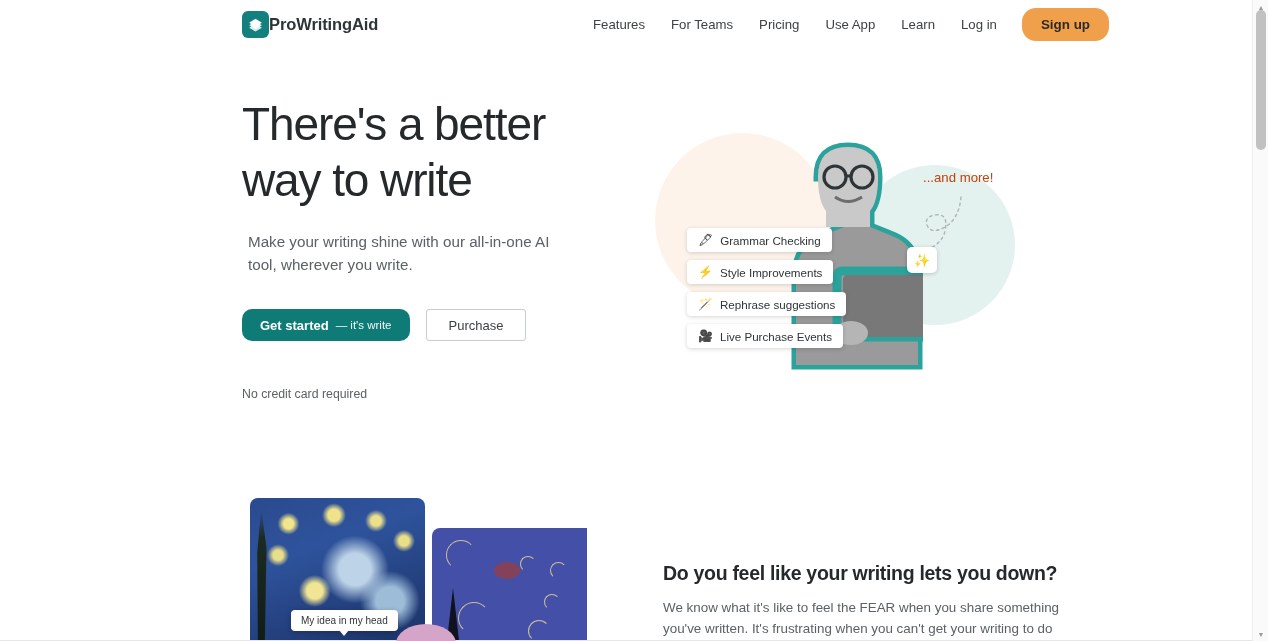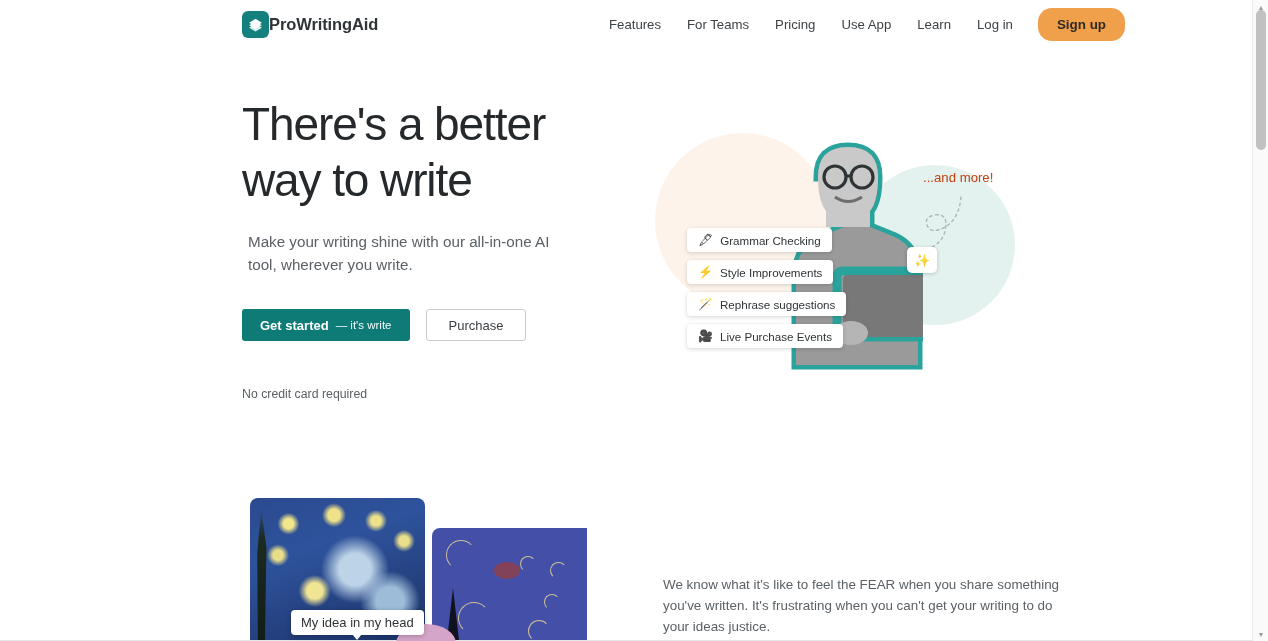--- a/index.html
+++ b/index.html
@@ -20,21 +20,21 @@
   }
   .brand { position: absolute; left: 242px; display: flex; align-items: center; gap: 0; cursor: pointer; }
   .logo-mark {
     width: 27px; height: 27px; border-radius: 6px;
     background: #13807e;
     display: flex; align-items: center; justify-content: center;
     flex: none;
   }
   .brand-name { font-size: 16.5px; font-weight: bold; color: #2f3437; letter-spacing: -0.1px; }
 
-  .nav { position: absolute; left: 596px; display: flex; align-items: center; gap: 0px; }
+  .nav { position: absolute; left: 580px; display: flex; align-items: center; gap: 0px; }
   .nav-link {
     font-size: 13.2px; color: #3d4246; padding: 6px 13px; cursor: pointer;
     white-space: nowrap; text-decoration: none;
   }
   .signup-btn {
     margin-left: 12px;
     background: #f0a04b; color: #2f2a22;
     font-size: 13.4px; font-weight: bold;
     padding: 9px 19px; border: none; border-radius: 14px; cursor: pointer;
     font-family: "Liberation Sans", sans-serif;
@@ -45,21 +45,21 @@
   .hero-title {
     font-size: 46px; line-height: 56px; font-weight: normal;
     color: #26292b; letter-spacing: -1.1px;
   }
   .hero-sub {
     margin-top: 22px;
     font-size: 15.2px; line-height: 23px; color: #5b6166; max-width: 330px; margin-left: 6px;
   }
   .hero-ctas { margin-top: 33px; display: flex; align-items: center; gap: 16px; }
   .btn-primary {
-    background: #0f7b77; color: #fff; border: none; border-radius: 3px;
+    background: #0f7b77; color: #fff; border: none; border-radius: 10px;
     padding: 0 18px; height: 32px; cursor: pointer;
     display: flex; align-items: center; gap: 7px;
     font-family: "Liberation Sans", sans-serif;
   }
   .btn-primary .main { font-size: 13px; font-weight: bold; }
   .btn-primary .sub { font-size: 11.5px; font-weight: normal; opacity: .95; }
   .btn-secondary {
     background: #fff; color: #3d4246; border: 1px solid #c7cdd1; border-radius: 3px;
     padding: 0 22px; height: 32px; font-size: 13px; cursor: pointer;
     font-family: "Liberation Sans", sans-serif;
@@ -130,21 +130,21 @@
     position: absolute; left: 12px; top: 60px; width: 18px; height: 55px;
     background: #10131f; clip-path: polygon(50% 0%, 85% 100%, 15% 100%);
   }
   .art-crude .redblob {
     position: absolute; left: 62px; top: 34px; width: 26px; height: 17px;
     border-radius: 50%; background: #8e3f4c; opacity: .85;
   }
   .tooltip {
     position: absolute; left: 291px; top: 610px;
     background: #fff; border-radius: 4px; box-shadow: 0 1px 5px rgba(0,0,0,.25);
-    font-size: 13px; color: #2f3437; padding: 5px 10px; white-space: nowrap; z-index: 5;
+    font-size: 10px; color: #2f3437; padding: 5px 10px; white-space: nowrap; z-index: 5;
   }
   .tooltip:after {
     content: ""; position: absolute; left: 50%; margin-left: -5px; bottom: -5px;
     border-left: 5px solid transparent; border-right: 5px solid transparent;
     border-top: 6px solid #fff;
   }
   .pink-arc {
     position: absolute; left: 396px; top: 624px; width: 60px; height: 40px;
     border-radius: 50%; background: #d4a5c8; z-index: 2;
   }
@@ -276,20 +276,21 @@
     <div class="spiral" style="left:112px;top:66px;width:16px;height:16px"></div>
     <div class="spiral" style="left:26px;top:74px;width:32px;height:32px"></div>
     <div class="spiral" style="left:96px;top:92px;width:22px;height:22px"></div>
     <div class="redblob"></div>
     <div class="cypress2"></div>
   </div>
 
   <div class="tooltip">My idea in my head</div>
 
   <div class="lower-right">
+    <h2 class="lower-title">Do you feel like your writing lets you down?</h2>
     <p class="lower-body">We know what it's like to feel the FEAR when you share something you've written. It's frustrating when you can't get your writing to do your ideas justice.</p>
   </div>
 
   <div class="bottom-rule"></div>
 
   <div class="scrollbar">
     <div class="scroll-arrow up">▲</div>
     <div class="scroll-thumb"></div>
     <div class="scroll-arrow down">▼</div>
   </div>

